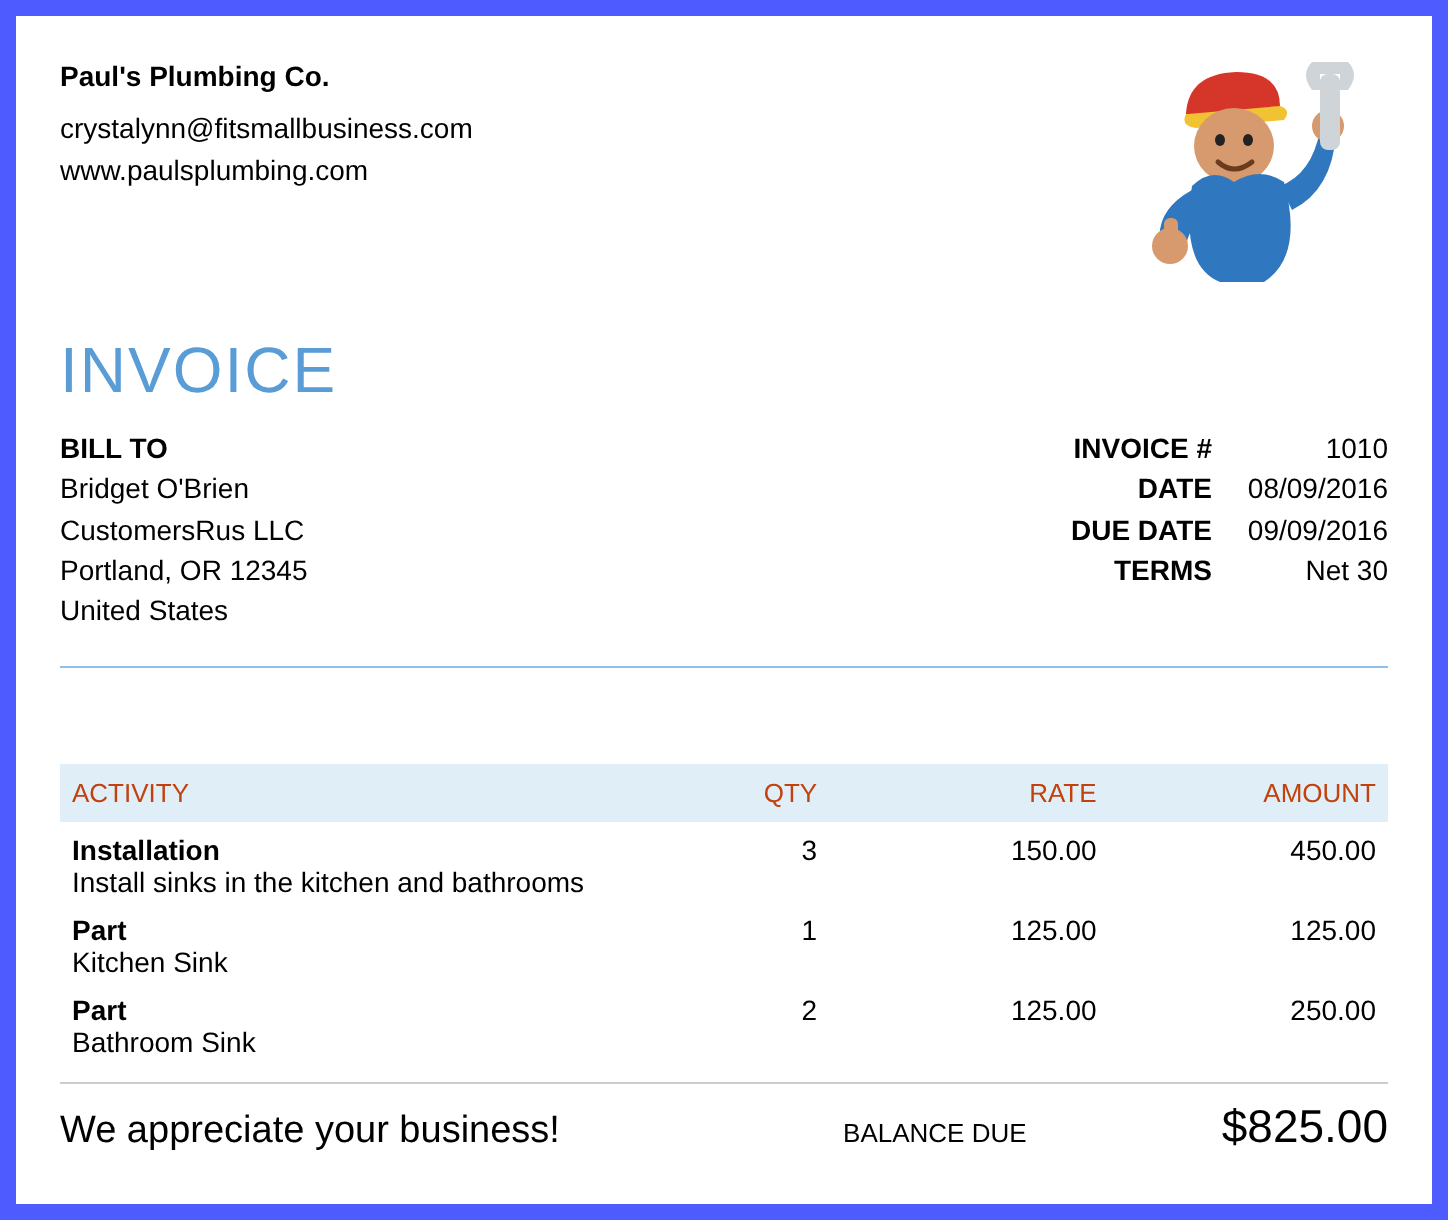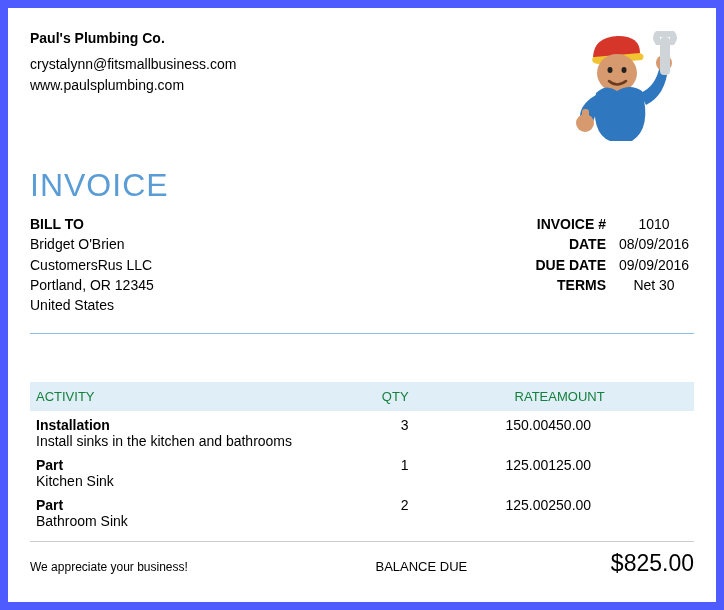--- a/index.html
+++ b/index.html
@@ -30,45 +30,45 @@
     letter-spacing: 1px;
     margin-top: 22px;
     font-weight: 400;
   }
   .meta-row { display: flex; justify-content: space-between; margin-top: 10px; }
   .billto-block { line-height: 1.45; }
   .billto-label { font-weight: bold; }
   .meta-table { text-align: right; line-height: 1.45; }
   .meta-table .row { display: flex; justify-content: flex-end; gap: 8px; }
   .meta-table .lbl { font-weight: bold; min-width: 90px; text-align: right; }
-  .meta-table .val { min-width: 80px; text-align: center; }
+  .meta-table .val { min-width: 80px; text-align: right; }
   .hr { border: none; border-top: 1px solid #8fbfe6; margin-top: 18px; }
   .table-head {
     background: #dfeef7;
-    color: #15803d;
+    color: #c2410c;
     display: flex;
     padding: 7px 6px;
     font-size: 13px;
     margin-top: 48px;
   }
   .col-activity { flex: 1.8; }
   .col-qty { flex: 0.6; text-align: right; }
   .col-rate { flex: 0.9; text-align: right; }
-  .col-amount { flex: 0.9; }
+  .col-amount { flex: 0.9; text-align: right; }
   .line-item { display: flex; padding: 6px 6px 2px 6px; align-items: flex-start; }
   .line-item .col-activity .name { font-weight: bold; }
   .line-item .col-activity .desc { font-weight: normal; }
   .hr2 { border: none; border-top: 1px solid #ccc; margin-top: 10px; }
   .footer {
     display: flex;
     align-items: baseline;
     justify-content: space-between;
     margin-top: 8px;
   }
-  .footer .thanks { font-size: 12px; }
+  .footer .thanks { font-size: 19px; }
   .footer .balance-label { font-size: 13px; font-weight: normal; padding-left: 44px; }
   .footer .balance-value { font-size: 23px; }
 </style>
 </head>
 <body>
 
 <div class="page">
 
   <div class="header-top">
     <div class="company-block">

